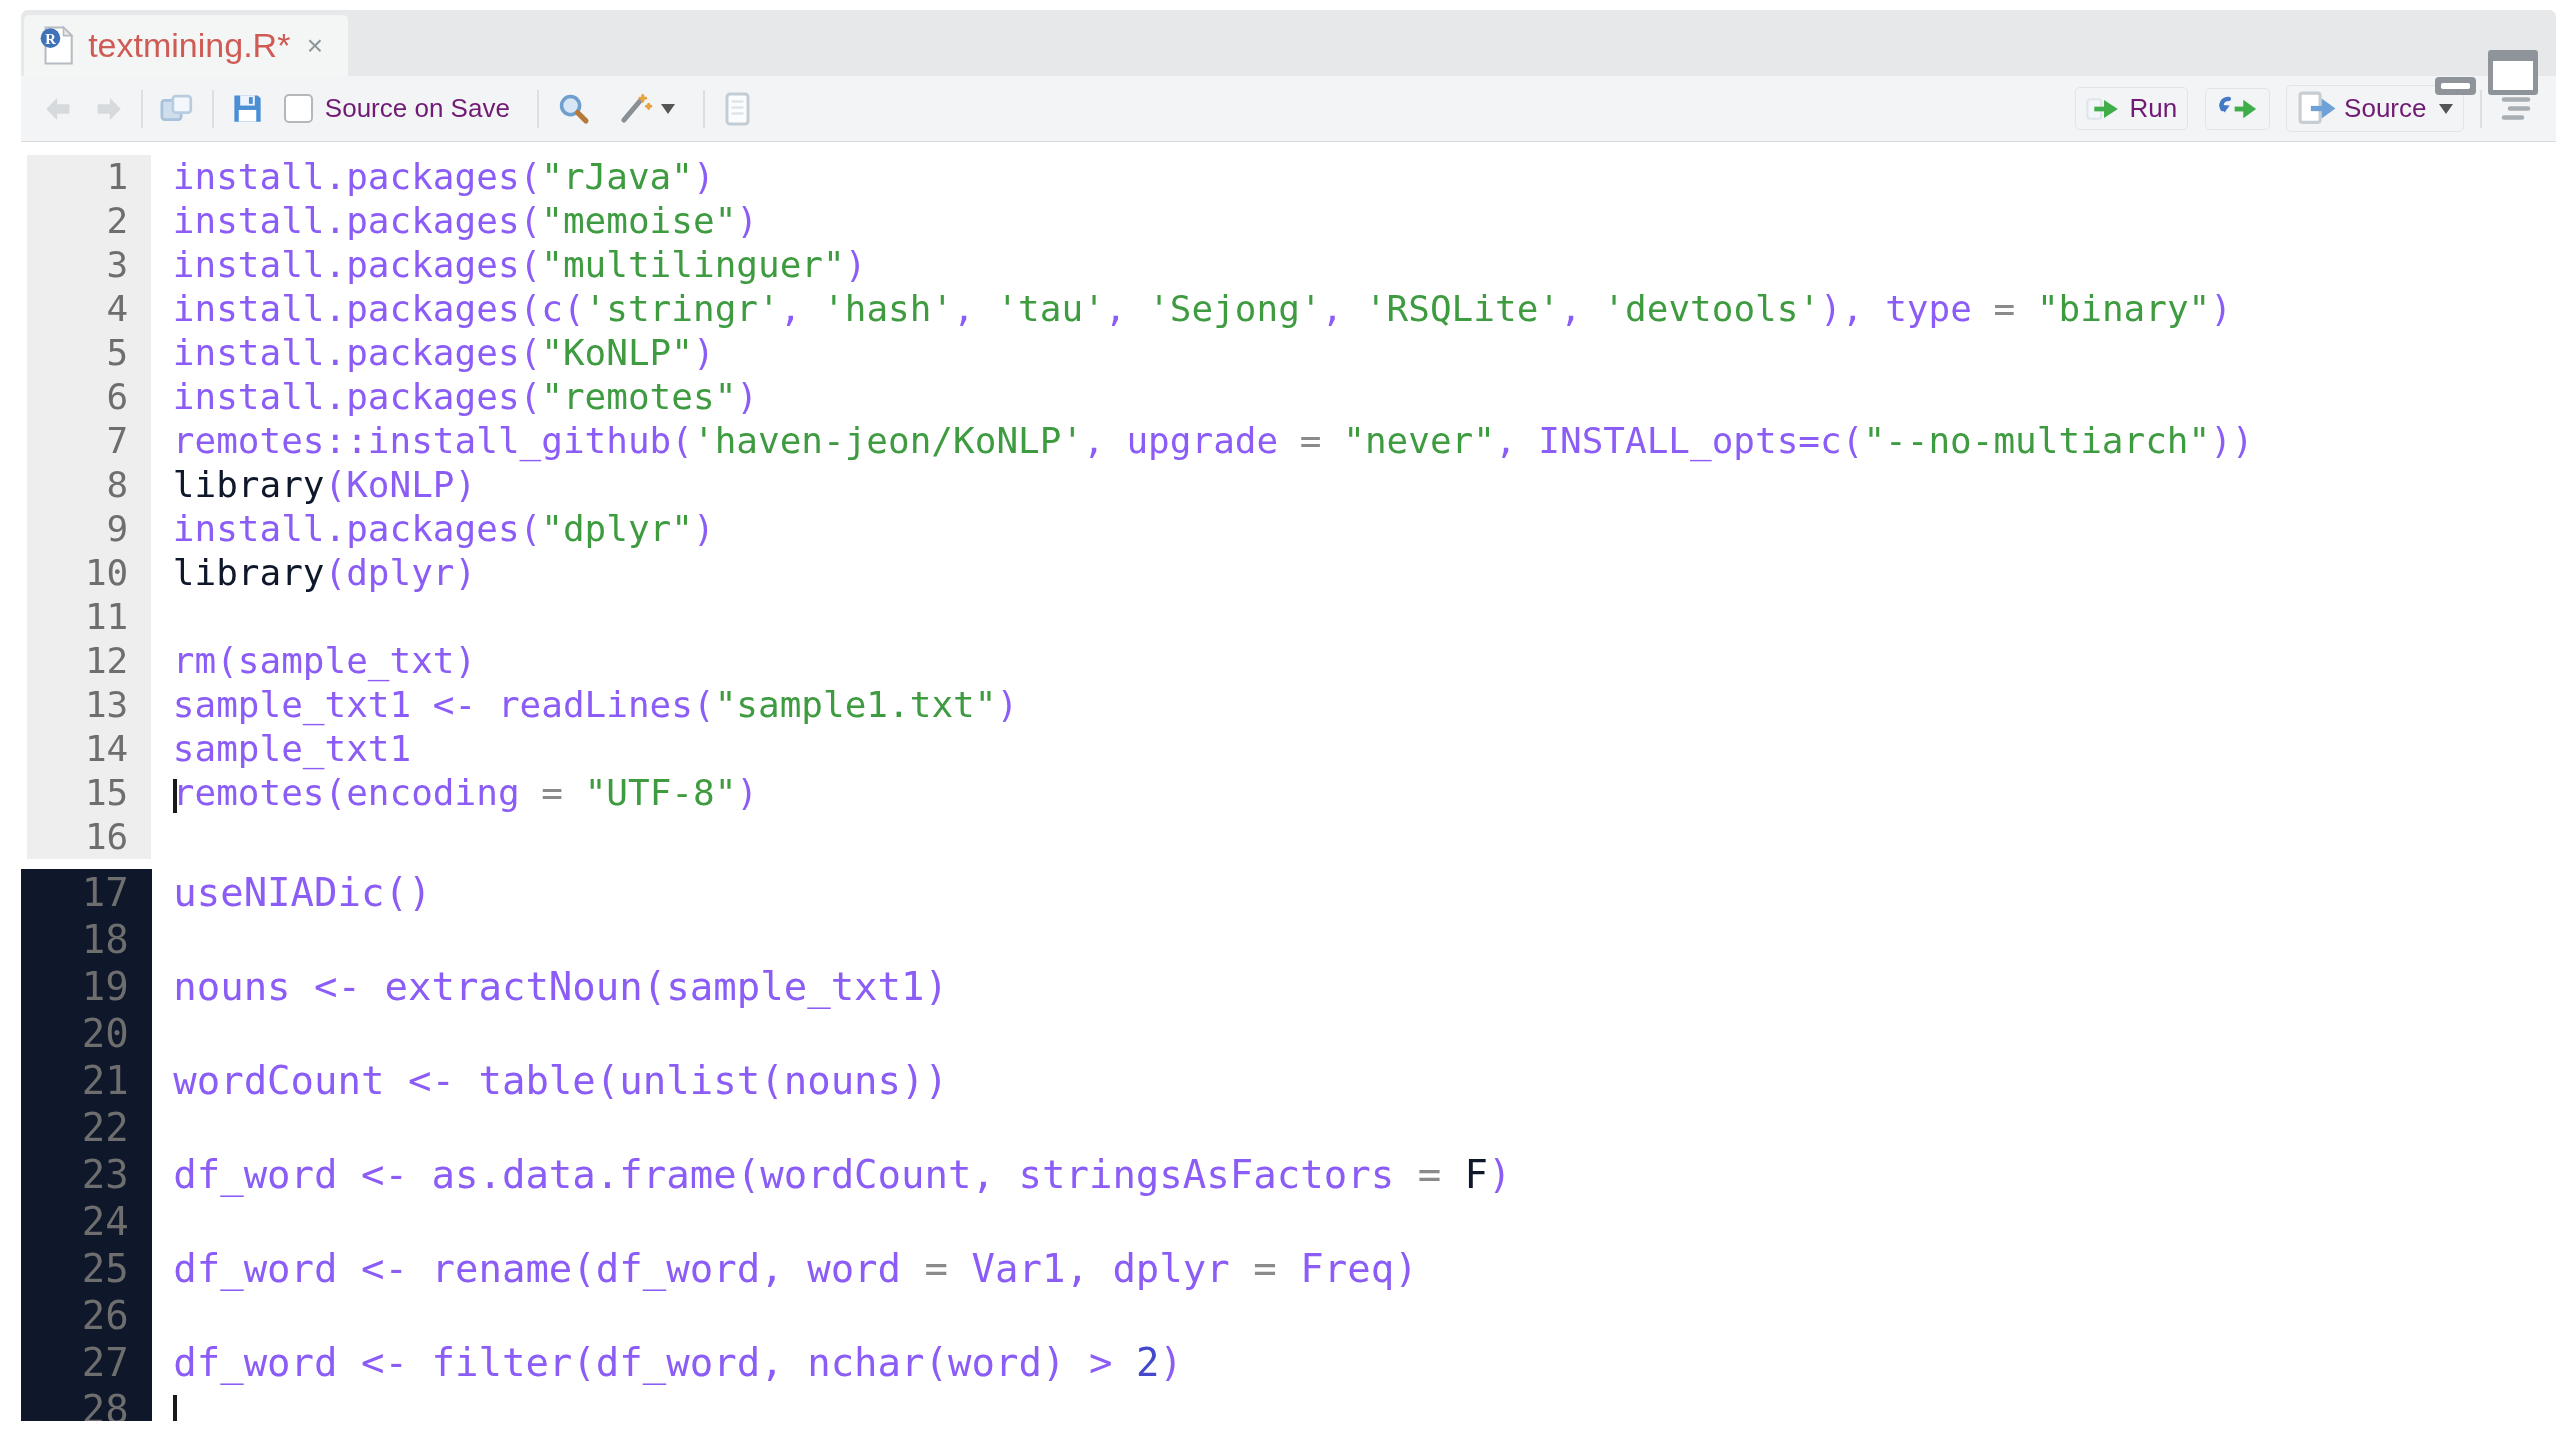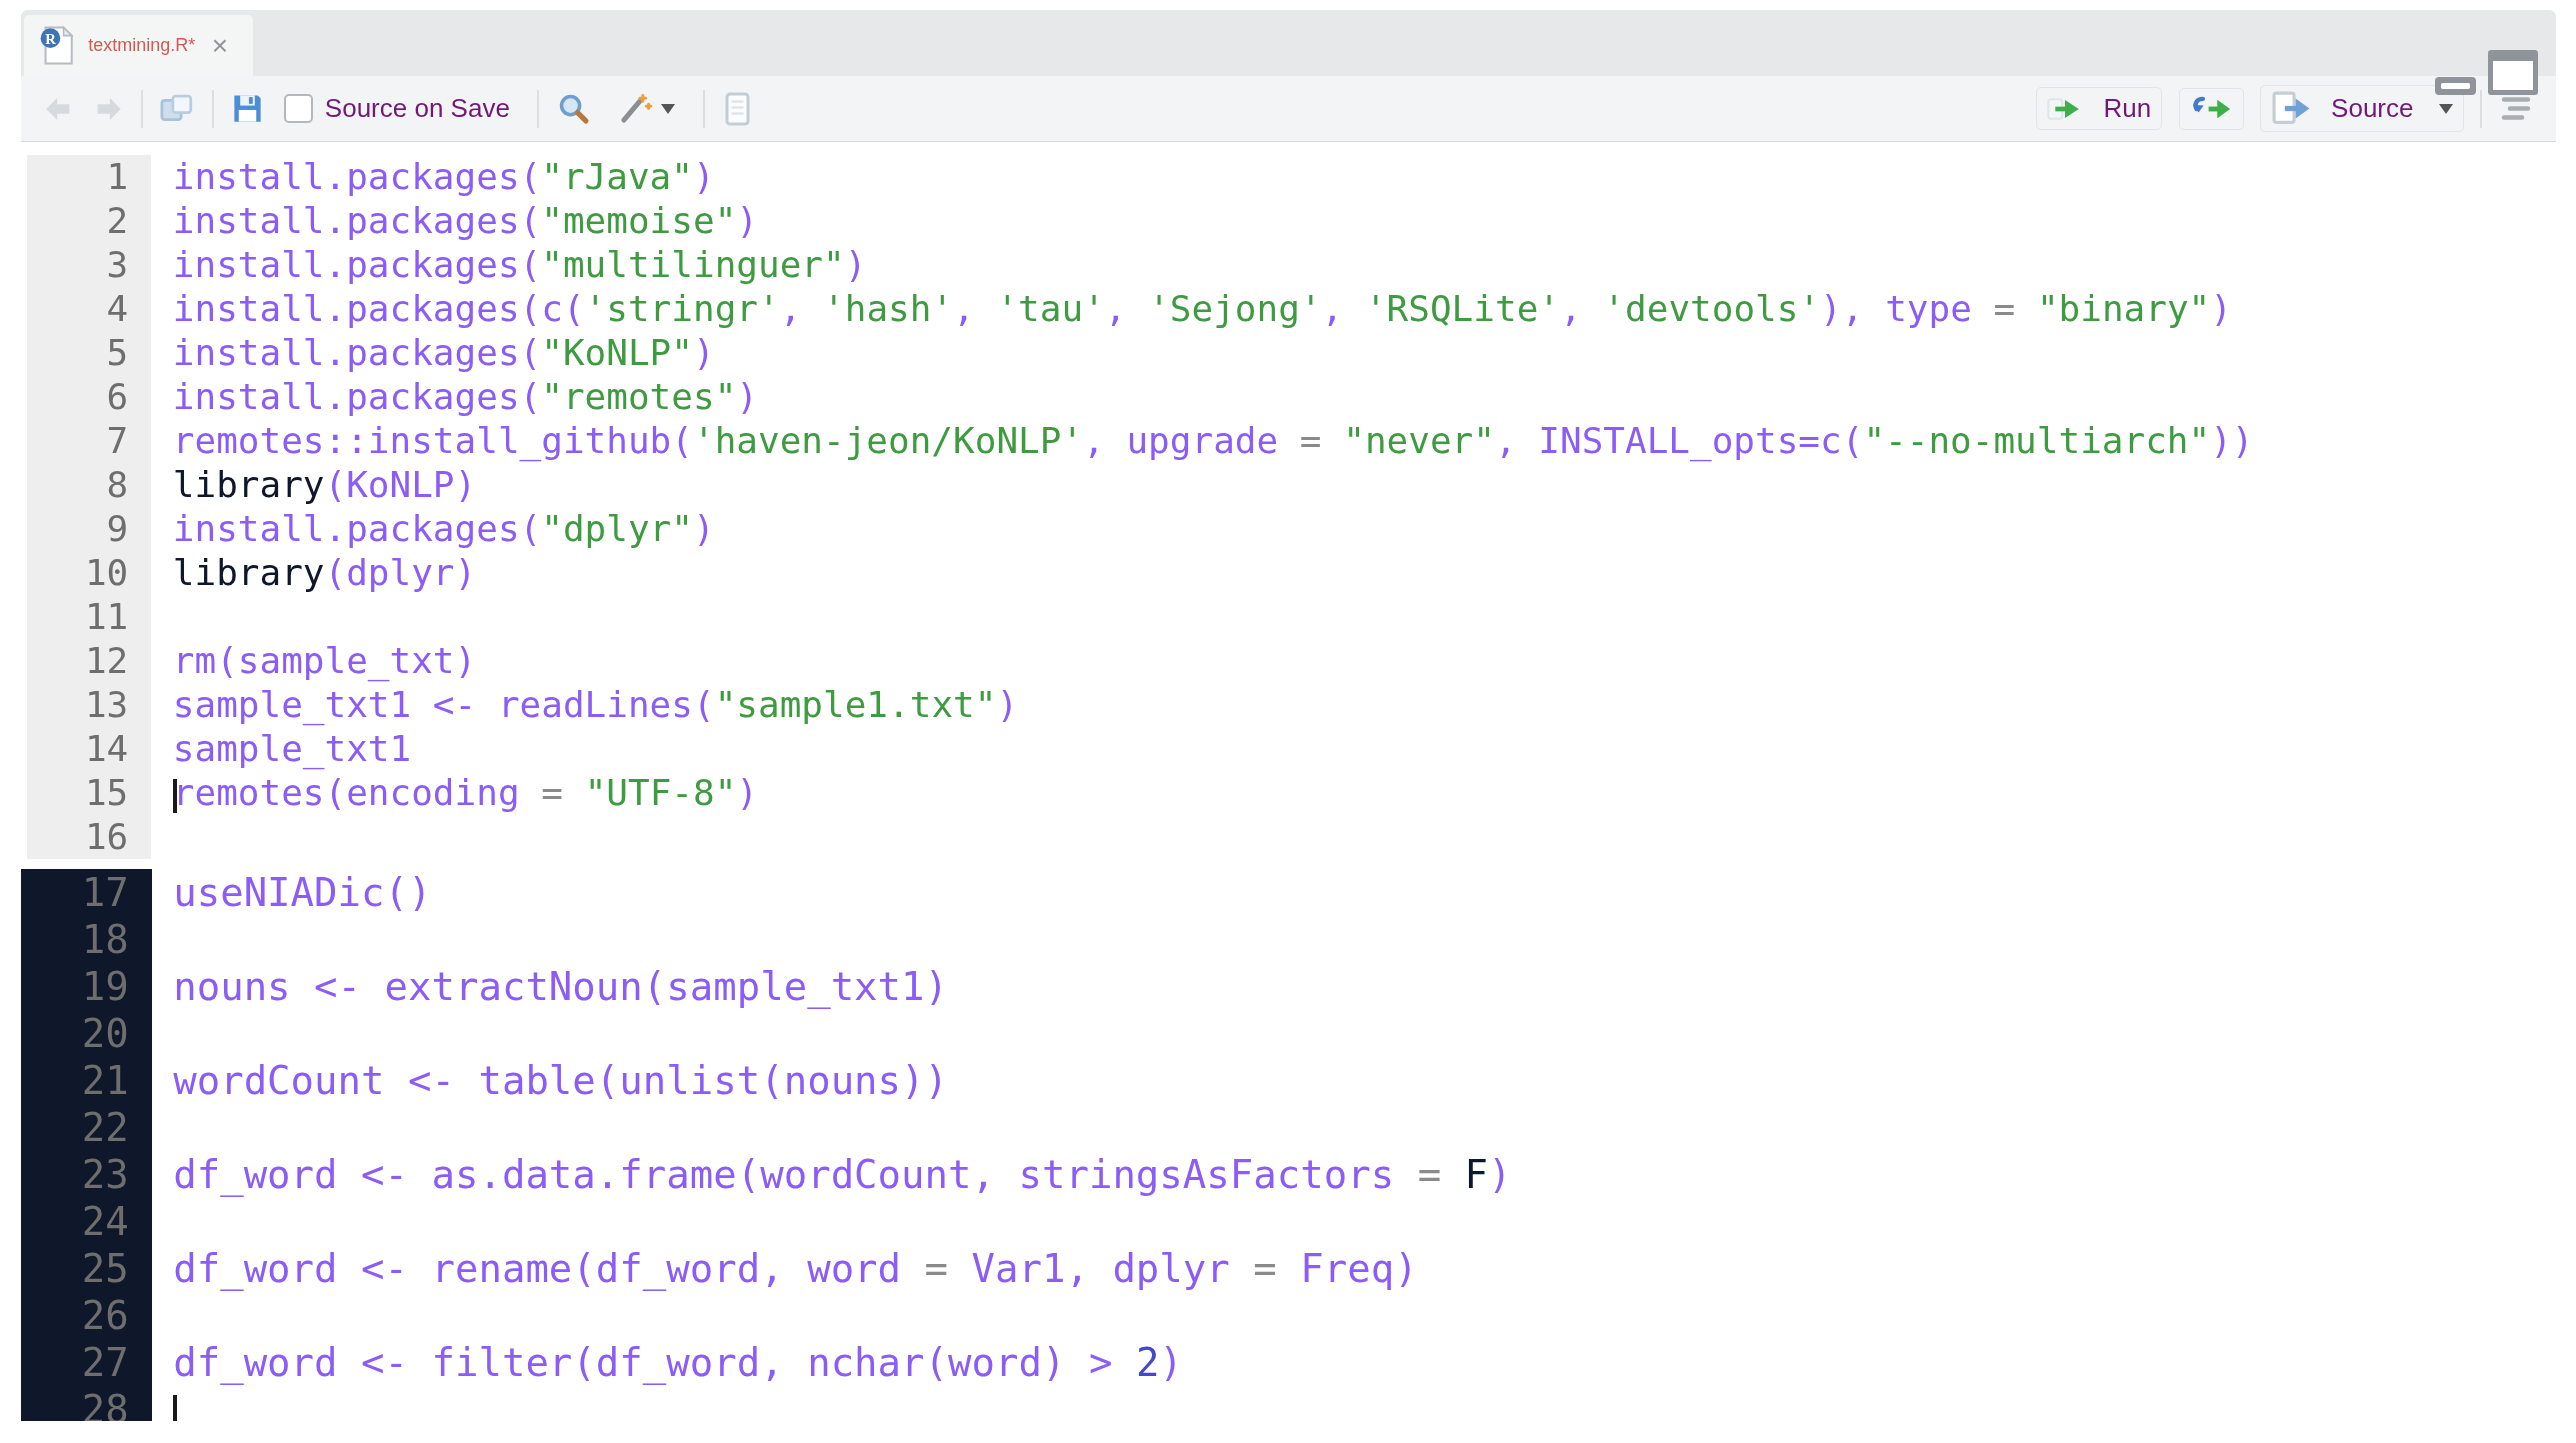--- a/index.html
+++ b/index.html
@@ -14,34 +14,34 @@
   
   .tabbar{
     height:66px;background:#e6e8e9;border-radius:6.6px 6.6px 0 0;
     display:flex;align-items:stretch;position:relative;
   }
   .tab{
     margin-left:3.3px;margin-top:5px;padding:0 21.5px 0 15px;
     background:#f4f5f5;border-radius:5px 5px 0 0;
     display:flex;align-items:center;gap:13.2px;max-width:347px;
   }
-  .tab-title{color:#cf5b55;font-size:18px;white-space:nowrap;}
+  .tab-title{color:#cf5b55;font-size:34px;white-space:nowrap;}
   .tab-close{color:#8f9699;font-size:28px;line-height:1;padding:0 3.3px;cursor:default;}
   .winbtns{position:absolute;top:40px;right:18px;display:flex;gap:11.6px;align-items:flex-end;z-index:5;}
   .min-ic{width:41px;height:18px;background:#8e9499;border-radius:4.1px;position:relative;}
   .min-ic::after{content:"";position:absolute;left:5.8px;right:5.8px;top:5.8px;height:6.6px;background:#fff;border-radius:1.7px;}
   .max-ic{width:40px;height:35px;border:5px solid #8e9499;border-radius:3.3px;background:#fff;position:relative;}
   .max-ic::after{content:"";position:absolute;left:0;right:0;top:0;height:5.8px;background:#8e9499;}
   
   .toolbar{
     height:65px;background:#f2f4f5;border-bottom:1.7px solid #d8dadb;
     display:flex;align-items:center;padding:0 21.5px;gap:16.5px;
   }
   .tdiv{width:1.7px;height:38px;background:#dcdee0;flex:0 0 auto;}
-  .tbtn{display:flex;align-items:center;gap:20px;padding:5px 10px;border-radius:5px;border:0.8px solid transparent;}
+  .tbtn{display:flex;align-items:center;gap:7px;padding:5px 10px;border-radius:5px;border:0.8px solid transparent;}
   .tbtn.boxed{border-color:#e2e5e7;}
   .tlabel{font-size:26px;color:#701a75;white-space:nowrap;}
   .caret{width:0;height:0;border-left:7.4px solid transparent;border-right:7.4px solid transparent;border-top:10px solid #555;margin-left:5px;}
   .checkbox{width:25px;height:25px;background:#fff;border:2.5px solid #b5b8ba;border-radius:5px;}
   .right-group{margin-left:auto;display:flex;align-items:center;gap:16.5px;}
   .icon{display:inline-flex;align-items:center;justify-content:center;}
   
   .editor{position:relative;height:1279px;overflow:hidden;background:#fff;
     font-family:"DejaVu Sans Mono", monospace;}
   .code-section{padding-top:0;}

